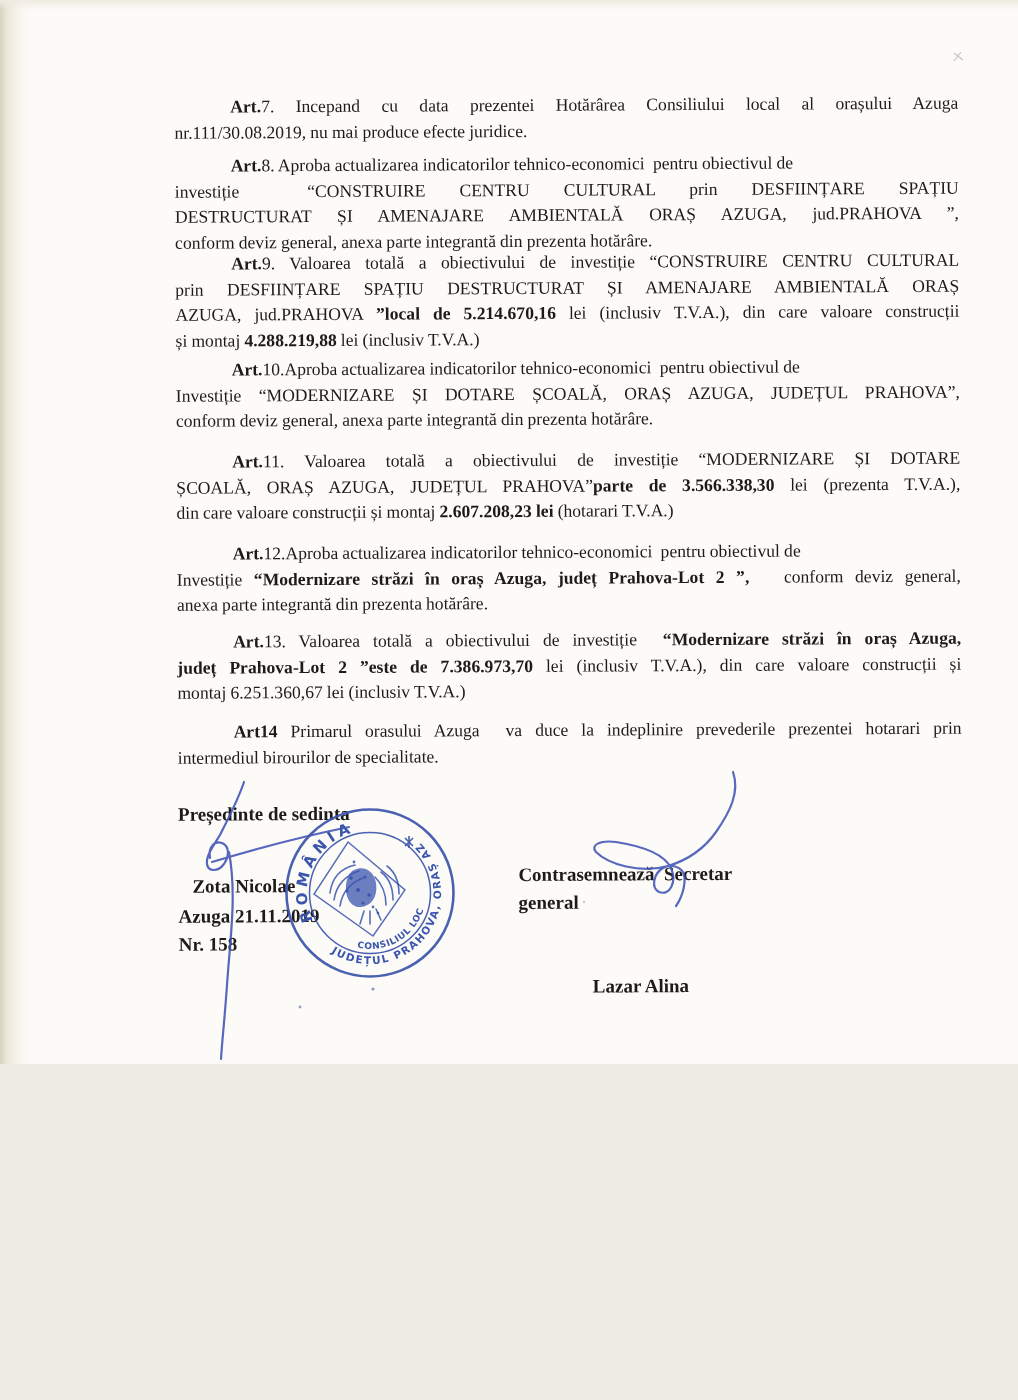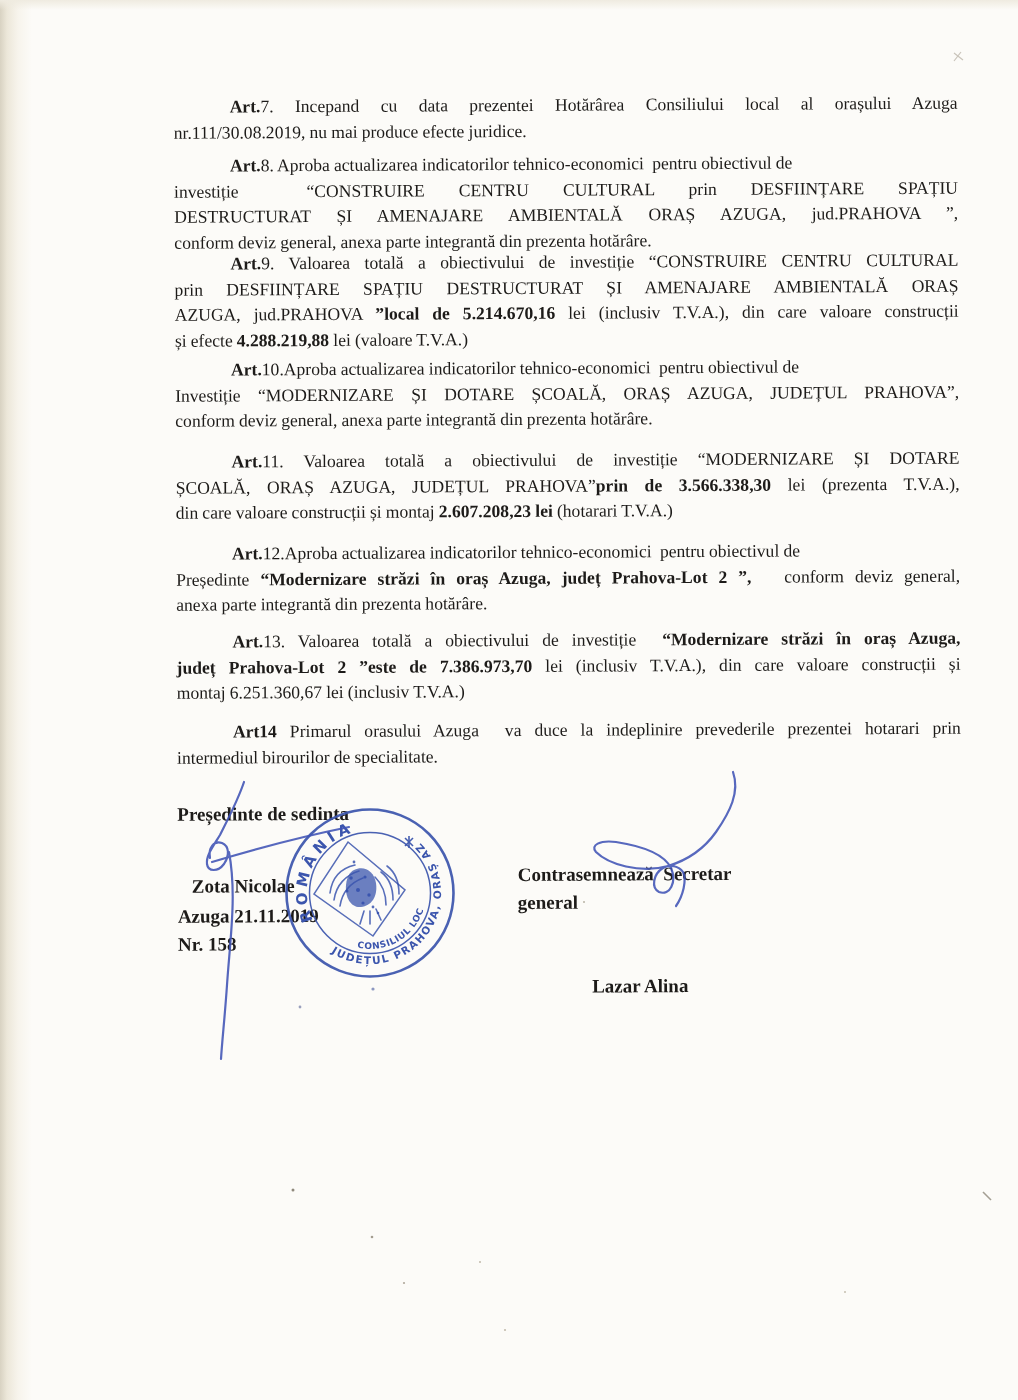--- a/index.html
+++ b/index.html
@@ -1,17 +1,17 @@
 <!DOCTYPE html>
 <html><head>
 <meta charset="utf-8">
 <style>
   html,body { margin:0; padding:0; background:#efece4; }
   .scan {
-    position:relative; width:1018px; height:1400px;
+    position:relative; width:1018px; height:1064px;
     background:#fcfbf8; overflow:hidden;
     font-family:"Liberation Serif","DejaVu Serif",serif;
   }
   .edge-left {
     position:absolute; left:0; top:0; bottom:0; width:34px;
     background:linear-gradient(to right,#d8d2c2 0px,#ece7d9 7px,#f7f4ec 18px,rgba(252,251,248,0) 32px);
   }
   .edge-top {
     position:absolute; left:0; top:0; right:0; height:10px;
     background:linear-gradient(to bottom,#efebe0 0px,rgba(252,251,248,0) 10px);
@@ -68,35 +68,35 @@
         <div class="para p-art8">
           <div class="line ind"><span class="b">Art.</span><span>8. Aproba actualizarea indicatorilor tehnico-economici  pentru obiectivul de</span></div>
           <div class="line j"><span>investiție  “CONSTRUIRE CENTRU CULTURAL prin DESFIINȚARE SPAȚIU</span></div>
           <div class="line j"><span>DESTRUCTURAT ȘI AMENAJARE AMBIENTALĂ ORAȘ AZUGA, jud.PRAHOVA ”,</span></div>
           <div class="line"><span>conform deviz general, anexa parte integrantă din prezenta hotărâre.</span></div>
         </div>
         <div class="para p-art9">
           <div class="line j ind"><span class="b">Art.</span><span>9. Valoarea totală a obiectivului de investiție “CONSTRUIRE CENTRU CULTURAL</span></div>
           <div class="line j"><span>prin DESFIINȚARE SPAȚIU DESTRUCTURAT ȘI AMENAJARE AMBIENTALĂ ORAȘ</span></div>
           <div class="line j"><span>AZUGA, jud.PRAHOVA </span><span class="b">”local de 5.214.670,16</span><span> lei (inclusiv T.V.A.), din care valoare construcții</span></div>
-          <div class="line"><span>și efecte </span><span class="b">4.288.219,88</span><span> lei (valoare T.V.A.)</span></div>
+          <div class="line"><span>și montaj </span><span class="b">4.288.219,88</span><span> lei (inclusiv T.V.A.)</span></div>
         </div>
         <div class="para p-art10">
           <div class="line ind"><span class="b">Art.</span><span>10.Aproba actualizarea indicatorilor tehnico-economici  pentru obiectivul de</span></div>
           <div class="line j"><span>Investiție “MODERNIZARE ȘI DOTARE ȘCOALĂ, ORAȘ AZUGA, JUDEȚUL PRAHOVA”,</span></div>
           <div class="line"><span>conform deviz general, anexa parte integrantă din prezenta hotărâre.</span></div>
         </div>
         <div class="para p-art11">
           <div class="line j ind"><span class="b">Art.</span><span>11. Valoarea totală a obiectivului de investiție “MODERNIZARE ȘI DOTARE</span></div>
-          <div class="line j"><span>ȘCOALĂ, ORAȘ AZUGA, JUDEȚUL PRAHOVA”</span><span class="b">prin de 3.566.338,30</span><span> lei (prezenta T.V.A.),</span></div>
+          <div class="line j"><span>ȘCOALĂ, ORAȘ AZUGA, JUDEȚUL PRAHOVA”</span><span class="b">parte de 3.566.338,30</span><span> lei (prezenta T.V.A.),</span></div>
           <div class="line"><span>din care valoare construcții și montaj </span><span class="b">2.607.208,23 lei</span><span> (hotarari T.V.A.)</span></div>
         </div>
         <div class="para p-art12">
           <div class="line ind"><span class="b">Art.</span><span>12.Aproba actualizarea indicatorilor tehnico-economici  pentru obiectivul de</span></div>
-          <div class="line j"><span>Președinte </span><span class="b">“Modernizare străzi în oraș Azuga, județ Prahova-Lot 2 ”,</span><span>   conform deviz general,</span></div>
+          <div class="line j"><span>Investiție </span><span class="b">“Modernizare străzi în oraș Azuga, județ Prahova-Lot 2 ”,</span><span>   conform deviz general,</span></div>
           <div class="line"><span>anexa parte integrantă din prezenta hotărâre.</span></div>
         </div>
         <div class="para p-art13">
           <div class="line j ind"><span class="b">Art.</span><span>13. Valoarea totală a obiectivului de investiție  </span><span class="b">“Modernizare străzi în oraș Azuga,</span></div>
           <div class="line j"><span class="b">județ Prahova-Lot 2 ”este de 7.386.973,70</span><span> lei (inclusiv T.V.A.), din care valoare construcții și</span></div>
           <div class="line"><span>montaj 6.251.360,67 lei (inclusiv T.V.A.)</span></div>
         </div>
         <div class="para p-art14">
           <div class="line j ind"><span class="b">Art14</span><span> Primarul orasului Azuga  va duce la indeplinire prevederile prezentei hotarari prin</span></div>
           <div class="line"><span>intermediul birourilor de specialitate.</span></div>

